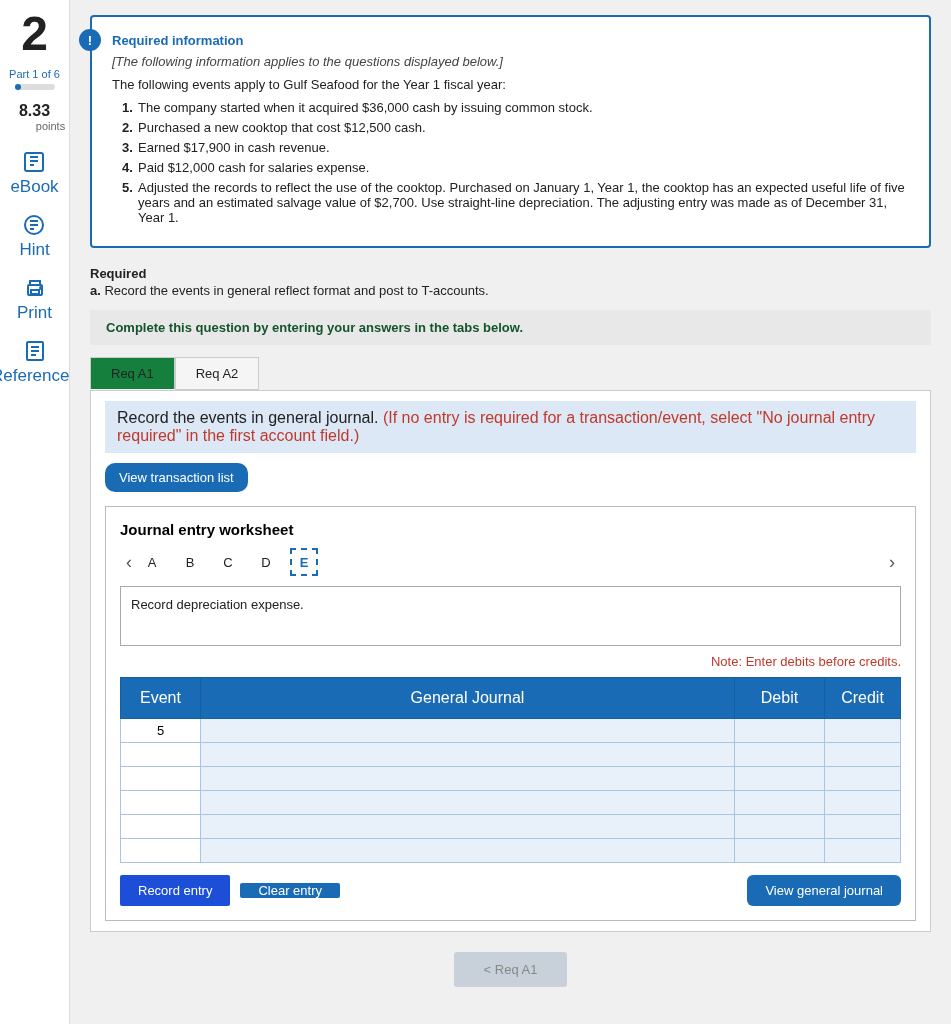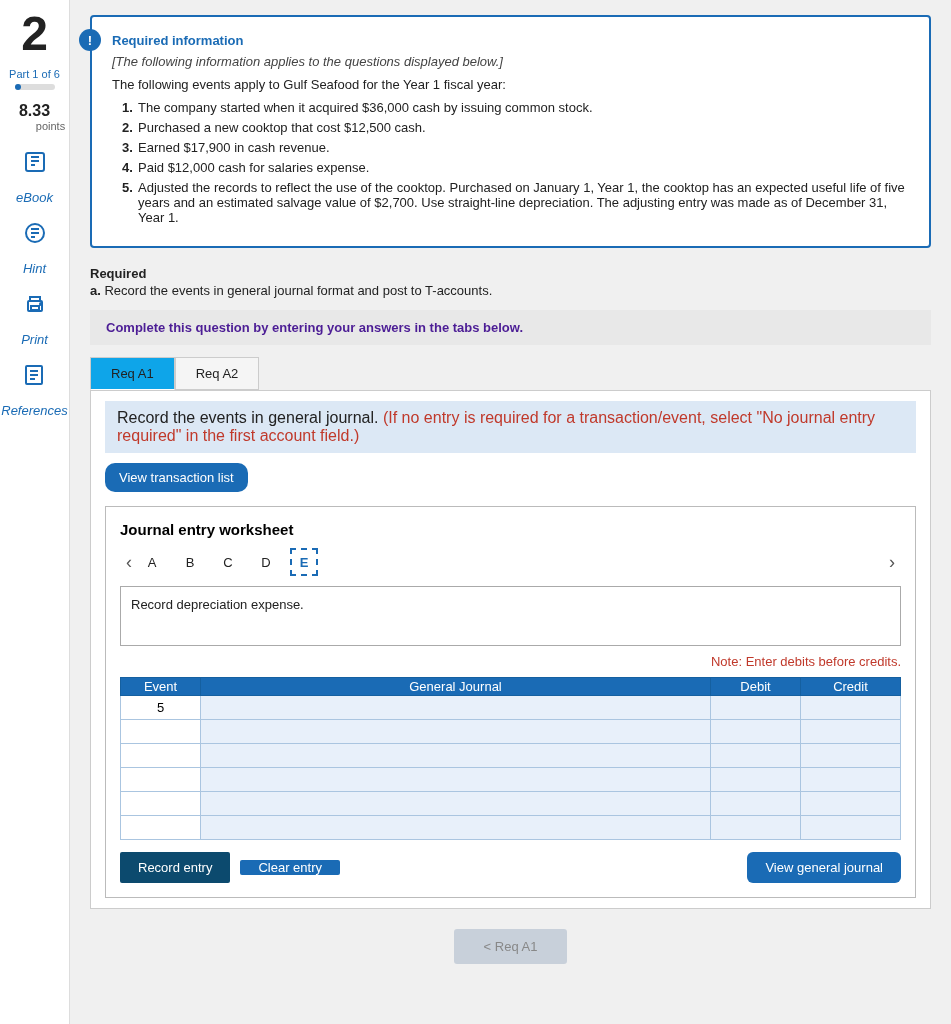--- a/index.html
+++ b/index.html
@@ -64,24 +64,23 @@
     .sidebar-icon .icon-shape {
       width: 28px;
       height: 28px;
       display: flex;
       align-items: center;
       justify-content: center;
       color: #1a6bb5;
       font-size: 20px;
     }
     .sidebar-icon .icon-label {
-      font-size: 13px;
+      font-size: 17px;
       color: #1a6bb5;
-      margin-top: 14px;
-      font-style: italic;
+      margin-top: 1px;
     }
 
     
     .main-content {
       flex: 1;
       padding: 15px 20px;
       background: #f0f0f0;
       overflow-y: auto;
     }
 
@@ -157,39 +156,39 @@
       font-size: 13px;
       color: #222;
     }
 
     
     .complete-banner {
       background: #e8e8e8;
       padding: 10px 16px;
       font-weight: bold;
       font-size: 13px;
-      color: #4c1d95;
+      color: #14532d;
       margin-bottom: 12px;
     }
 
     
     .tabs {
       display: flex;
       margin-bottom: 0;
     }
     .tab {
       padding: 8px 20px;
       border: 1px solid #ccc;
       background: #fff;
       cursor: pointer;
       font-size: 13px;
       color: #222;
     }
     .tab.active {
-      background: #0ea5e9;
+      background: #15803d;
       border-bottom: 1px solid #fff;
       font-weight: normal;
     }
     .tab:not(.active) {
       background: #f5f5f5;
     }
 
     
     .tab-content {
       border: 1px solid #ccc;
@@ -283,22 +282,22 @@
 
     
     .journal-table {
       width: 100%;
       border-collapse: collapse;
       margin-bottom: 12px;
     }
     .journal-table th {
       background: #1a6bb5;
       color: #fff;
-      padding: 1px 8px;
-      font-size: 13px;
+      padding: 11px 8px;
+      font-size: 16px;
       font-weight: normal;
       text-align: center;
       border: 1px solid #1560a0;
     }
     .journal-table td {
       border: 1px solid #aac5e0;
       padding: 3px 6px;
       height: 24px;
       font-size: 13px;
     }
@@ -317,21 +316,21 @@
     }
 
     
     .bottom-buttons {
       display: flex;
       gap: 10px;
       align-items: center;
       margin-top: 4px;
     }
     .btn-record {
-      background: #0c4a6e;
+      background: #1d4ed8;
       color: #fff;
       border: none;
       padding: 8px 18px;
       font-size: 13px;
       cursor: pointer;
       border-radius: 2px;
     }
     .btn-clear {
       background: #1a6bb5;
       color: #fff;
@@ -453,21 +452,21 @@
       <li><span class="num">3.</span><span>Earned $17,900 in cash revenue.</span></li>
       <li><span class="num">4.</span><span>Paid $12,000 cash for salaries expense.</span></li>
       <li><span class="num">5.</span><span>Adjusted the records to reflect the use of the cooktop. Purchased on January 1, Year 1, the cooktop has an expected useful life of five years and an estimated salvage value of $2,700. Use straight-line depreciation. The adjusting entry was made as of December 31, Year 1.</span></li>
     </ol>
   </div>
 
   <div class="required-section">
     <div class="required-title">Required</div>
     <div class="required-sub">
       <strong>a.</strong>
-      <span>Record the events in general journal format and post to T-accounts.</span>
+      <span>Record the events in general reflect format and post to T-accounts.</span>
     </div>
   </div>
 
   <div class="complete-banner">
     <span>Complete this question by entering your answers in the tabs below.</span>
   </div>
 
   <div class="tabs">
     <div class="tab active">
       <span>Req A1</span>
@@ -509,21 +508,21 @@
       </div>
 
       <div class="note-red">Note: Enter debits before credits.</div>
 
       <table class="journal-table">
         <thead>
           <tr>
             <th style="width:80px;">Event</th>
             <th>General Journal</th>
             <th style="width:90px;">Debit</th>
-            <th style="width:100px;margin-left:20px;">Credit</th>
+            <th style="width:76px;margin-left:20px;">Credit</th>
           </tr>
         </thead>
         <tbody id="journal-tbody">
         <tr>
               <td class="event-cell">5</td>
               <td class="journal-cell"></td>
               <td class="debit-cell"></td>
               <td class="credit-cell"></td>
             </tr>
             <tr>

